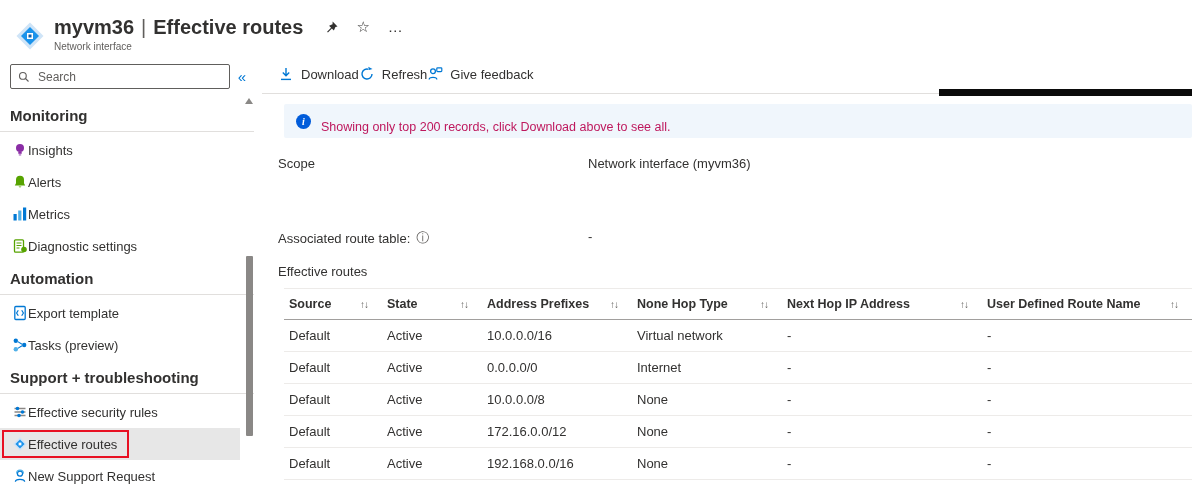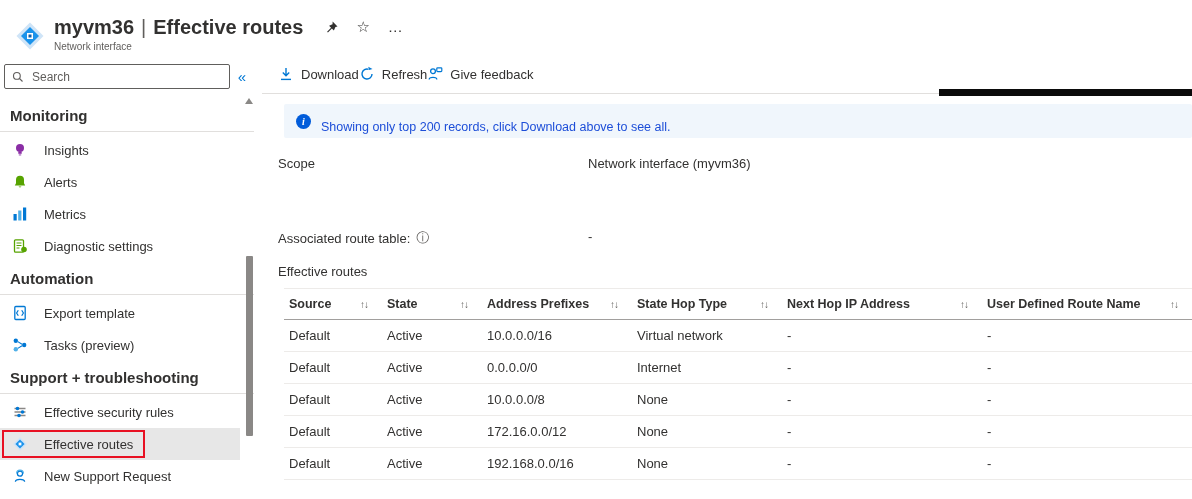--- a/index.html
+++ b/index.html
@@ -20,53 +20,53 @@
   .t-page { font-weight:700; }
   .hdr-actions { display:flex; align-items:center; gap:16px; margin-left:20px; color:#323130; }
   .hdr-actions .ico { width:16px; height:16px; display:inline-flex; align-items:center; justify-content:center; cursor:pointer; font-size:15px; color:#323130; }
   .subtitle { font-size:10px; color:#605e5c; margin-top:2px; }
 
   
   .content { display:flex; height:447px; }
 
   
   .sidebar { width:262px; flex:none; position:relative; padding-top:12px; }
-  .search-row { display:flex; align-items:center; padding:0 14px 0 4px; }
+  .search-row { display:flex; align-items:center; padding:0 14px 0 10px; }
   .search-box { flex:1; height:25px; border:1px solid #605e5c; border-radius:2px; display:flex; align-items:center; padding:0 7px; gap:6px; background:#fff; }
   .search-box svg { width:12px; height:12px; flex:none; }
   .search-box input { border:none; outline:none; width:100%; font-size:12px; font-family:inherit; color:#323130; background:transparent; }
   .search-box input::placeholder { color:#605e5c; }
   .collapse-btn { background:none; border:none; color:#0078d4; font-size:15px; cursor:pointer; padding:0 2px; margin-left:6px; font-family:inherit; }
 
   .nav { margin-top:10px; }
   .nav-section { font-weight:700; font-size:15px; padding:8px 10px 7px 10px; margin:0 8px 2px 0; border-bottom:1px solid #e1dfdd; }
   .nav-section.first { margin-top:0; }
   .nav-item { height:32px; display:flex; align-items:center; padding-left:2px; cursor:pointer; }
-  .nav-item .annot { display:flex; align-items:center; gap:16px; padding:4px 10px 4px 8px; border:2px solid transparent; }
+  .nav-item .annot { display:flex; align-items:center; gap:0; padding:4px 10px 4px 8px; border:2px solid transparent; }
   .nav-item.active { background:#e7e7e7; width:240px; }
   .nav-item.active .annot { border-color:#e81123; }
   .nav-item .icon { width:16px; height:16px; display:inline-flex; flex:none; }
   .nav-item .icon svg { width:16px; height:16px; }
   .nav-item .lbl { font-size:13px; color:#323130; white-space:nowrap; }
 
   
   .sb-arrow { position:absolute; right:9px; top:46px; width:0; height:0; border-left:4px solid transparent; border-right:4px solid transparent; border-bottom:6px solid #8a8886; }
   .sb-thumb { position:absolute; right:9px; top:204px; width:7px; height:180px; background:#8a8886; border-radius:1px; }
 
   
   .main { flex:1; position:relative; padding:8px 0 0 16px; }
   .toolbar { display:flex; align-items:center; height:28px; }
   .toolbar-btn { display:flex; align-items:center; gap:7px; cursor:pointer; color:#323130; font-size:13px; }
   .toolbar-btn svg { width:16px; height:16px; }
   .toolbar-divider { height:1px; background:#e1dfdd; margin-top:5px; margin-left:-16px; }
   .dark-bar { position:absolute; top:37px; right:0; width:253px; height:7px; background:#0b0b0b; }
 
   .banner { margin:10px 0 0 6px; height:34px; background:#f0f6fc; border-radius:2px; display:flex; align-items:center; padding:0 12px; gap:10px; }
   .banner-icon { width:15px; height:15px; border-radius:50%; background:#015cda; color:#fff; font-size:10px; font-weight:700; font-family:"Liberation Serif",serif; font-style:italic; display:flex; align-items:center; justify-content:center; flex:none; }
-  .banner-text { font-size:12.5px; color:#1d4ed8;margin-top:12px; }
+  .banner-text { font-size:12.5px; color:#be185d;margin-top:12px; }
 
   .kv { display:flex; align-items:flex-start; }
   .kv .k { width:310px; flex:none; display:flex; align-items:center; gap:6px; }
   .kv-scope { margin-top:18px; }
   .kv-assoc { margin-top:58px; }
   .info-glyph { color:#605e5c; font-size:13px; cursor:pointer; }
 
   .section-title { margin-top:17px; font-size:13px; }
 
   table.routes { border-collapse:collapse; margin-top:9px; margin-left:6px; width:908px; table-layout:fixed; }
@@ -308,21 +308,21 @@
               </span>
             </th>
             <th>
               <span class="th-inner">
                 <span>Address Prefixes</span>
                 <span class="sort-glyph">↑↓</span>
               </span>
             </th>
             <th>
               <span class="th-inner">
-                <span>State Hop Type</span>
+                <span>None Hop Type</span>
                 <span class="sort-glyph">↑↓</span>
               </span>
             </th>
             <th>
               <span class="th-inner">
                 <span>Next Hop IP Address</span>
                 <span class="sort-glyph">↑↓</span>
               </span>
             </th>
             <th>

